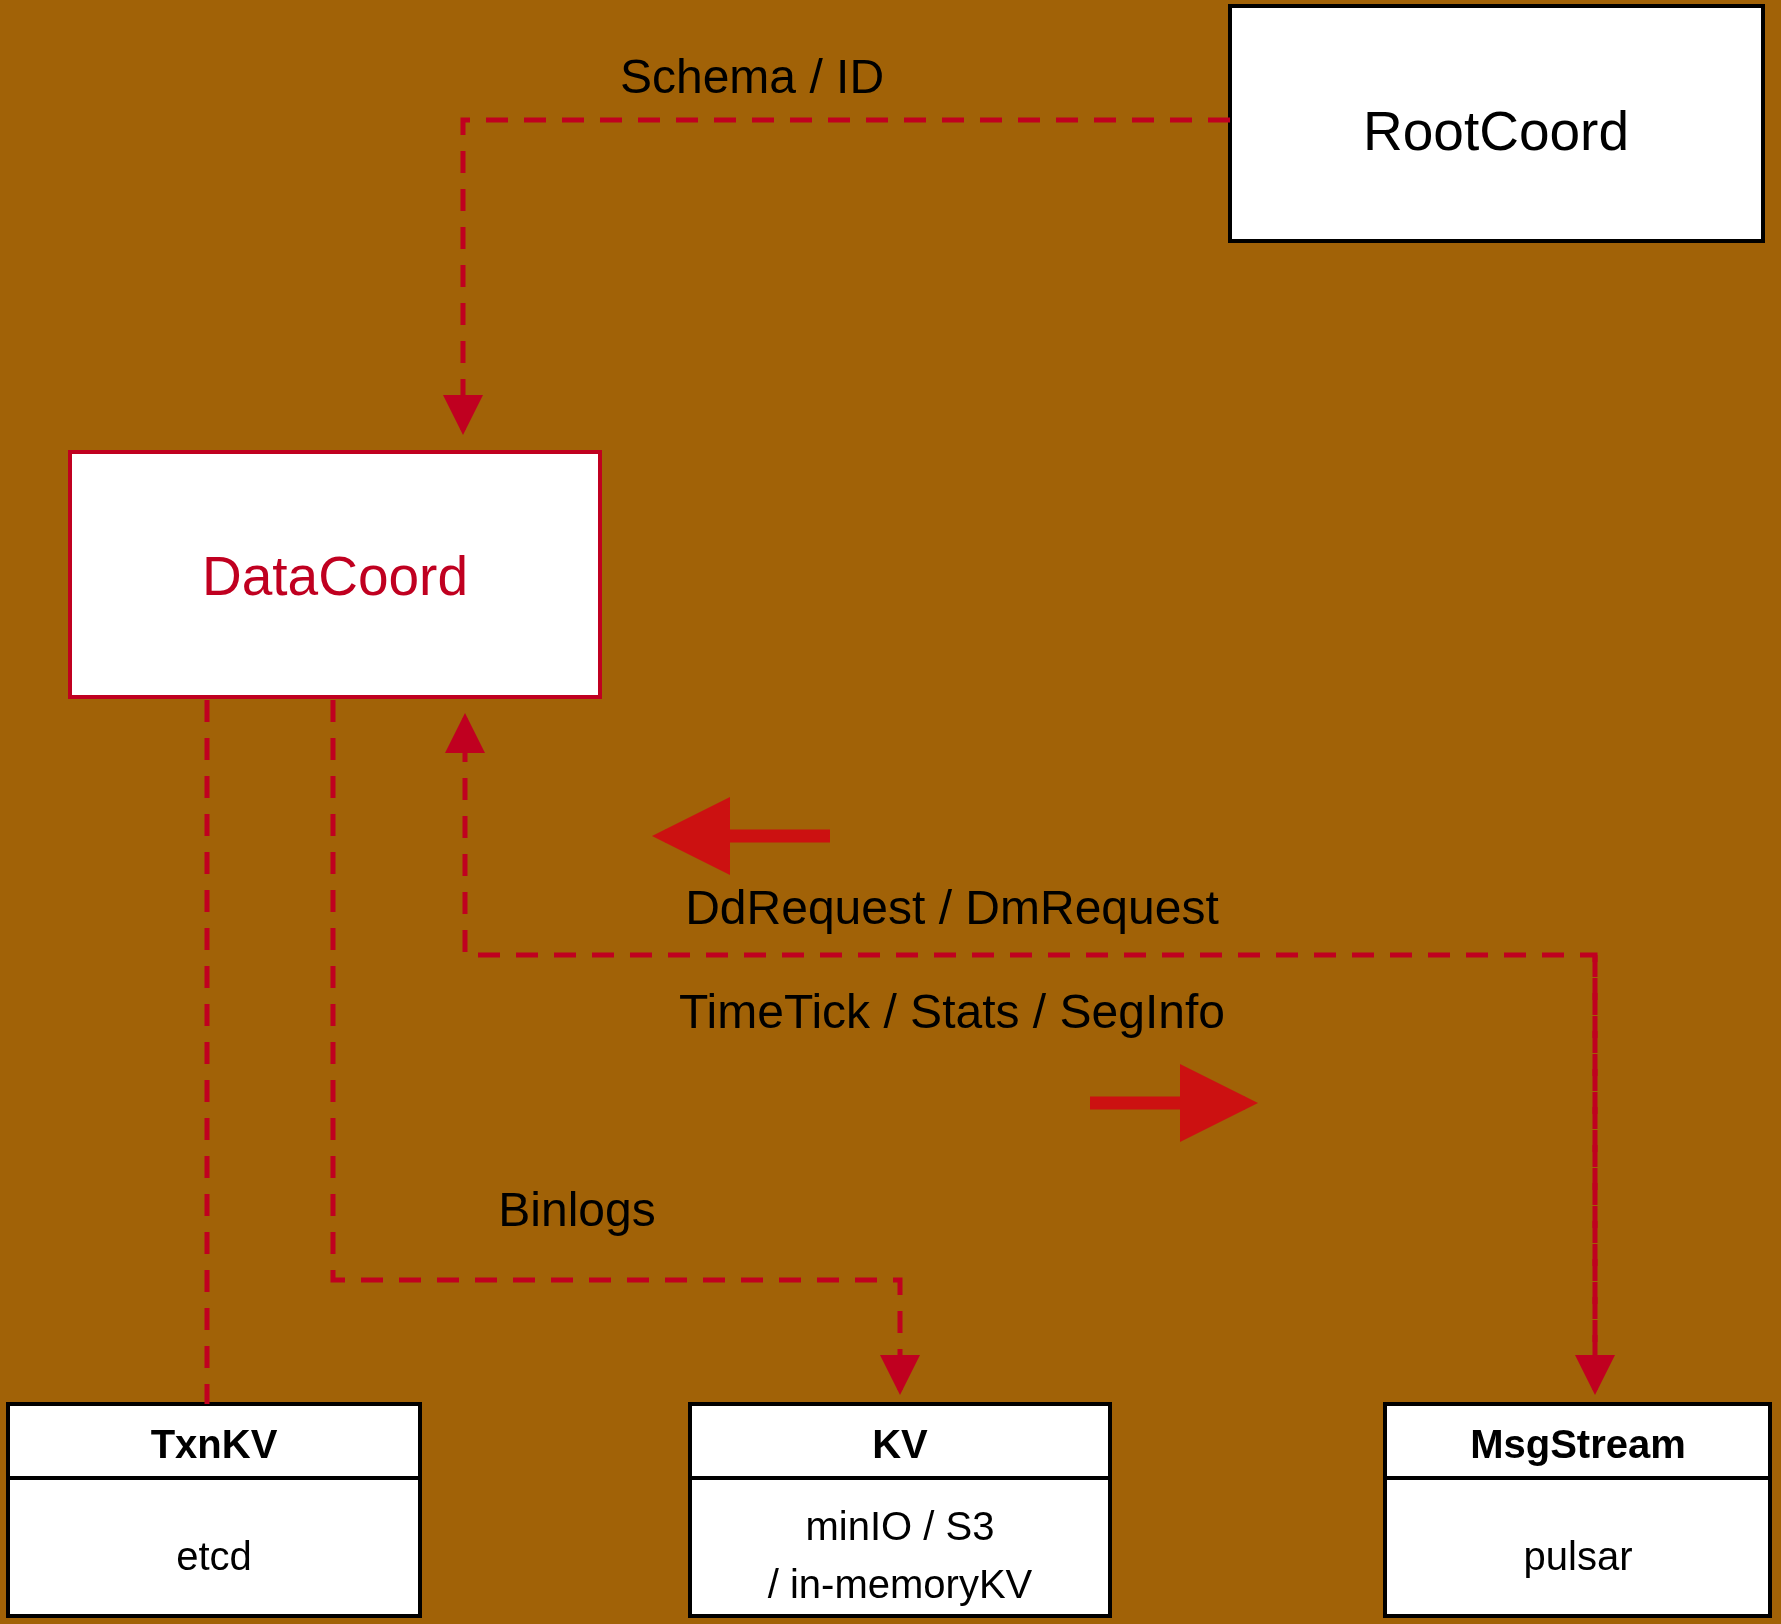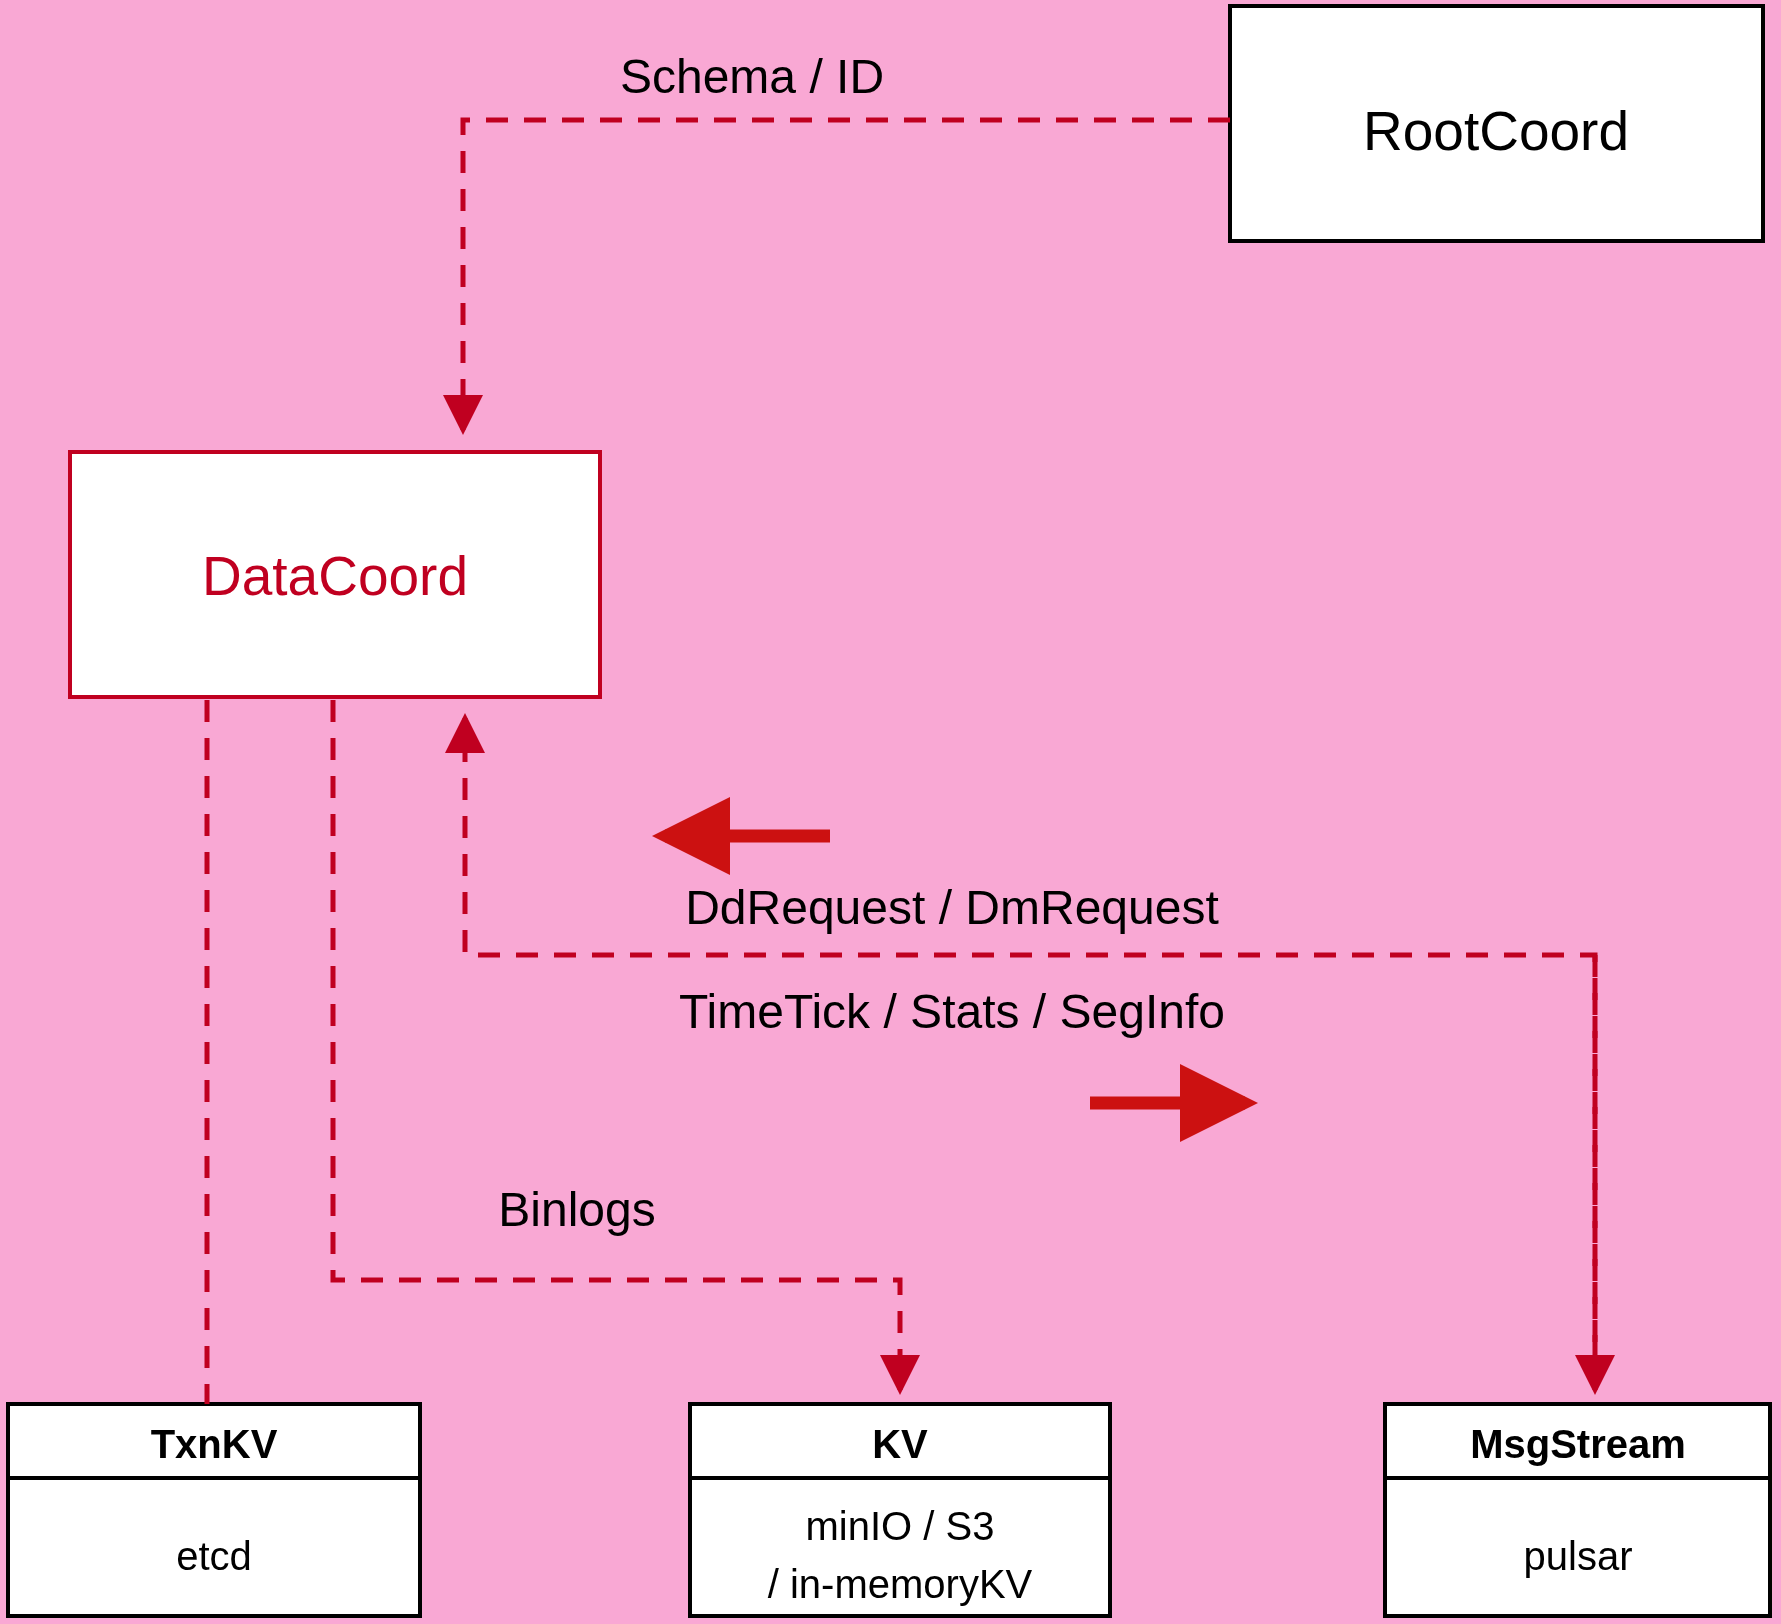--- a/index.html
+++ b/index.html
@@ -4,21 +4,21 @@
 <style>
   html, body {
     margin: 0;
     padding: 0;
     background: #ffffff;
   }
   #canvas {
     position: relative;
     width: 1781px;
     height: 1624px;
-    background: #f9a8d4;
+    background: #a16207;
     font-family: "Liberation Sans", sans-serif;
     overflow: hidden;
   }
   svg.diagram {
     position: absolute;
     left: 0;
     top: 0;
     width: 1781px;
     height: 1624px;
   }

